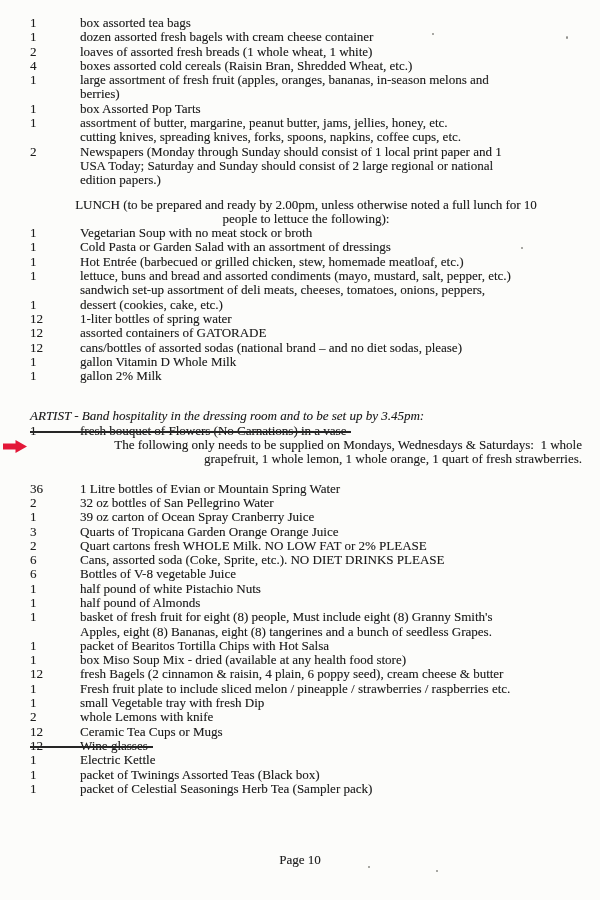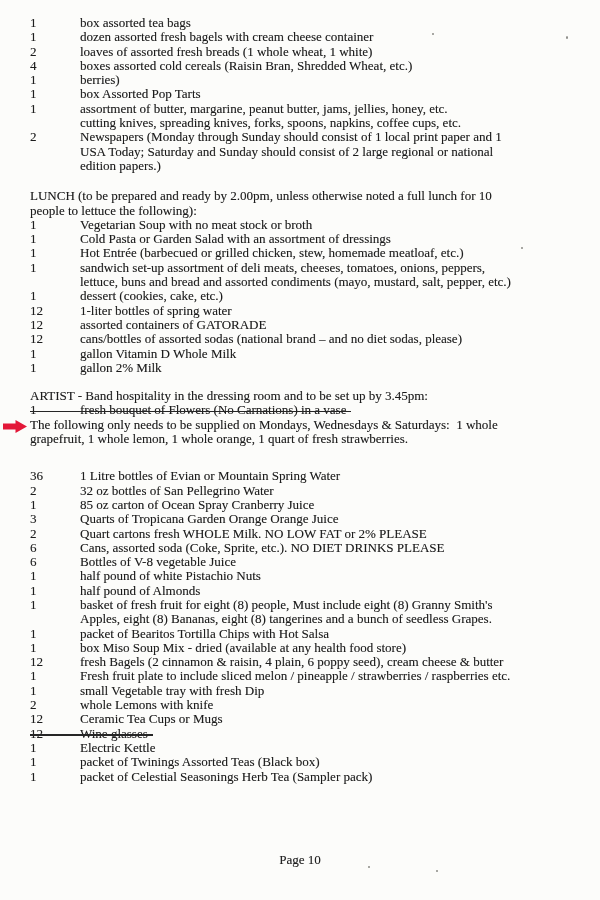--- a/index.html
+++ b/index.html
@@ -32,24 +32,24 @@
   .row.struck .tline{display:inline-block;position:relative;}
   .row.struck .tline::before{
     content:"";
     position:absolute;
     left:-50px;right:-5px;top:7.5px;
     height:1.5px;
     background:#262626;
   }
   
   .para{margin:0;}
-  .gap-lunch{margin-top:16px;}
-  .gap-artist{margin-top:14px;}
-  .gap-artist-list{margin-top:23px;}
-  .note{position:relative;}
+  .gap-lunch{margin-top:10px;text-align:center;}
+  .gap-artist{margin-top:26px;font-style:italic;}
+  .gap-artist-list{margin-top:15px;}
+  .note{position:relative;text-align:right;}
   
   .arrow{
     position:absolute;
     left:-27px;top:2px;
     width:24px;height:13px;
     text-shadow:none;
   }
   .footer{
     position:absolute;
     top:853px;left:0;
@@ -91,20 +91,21 @@
         </div>
         <div class="row">
           <span class="qty">4</span>
           <div class="itemtext">
             <span class="tline">boxes assorted cold cereals (Raisin Bran, Shredded Wheat, etc.)</span>
           </div>
         </div>
         <div class="row">
           <span class="qty">1</span>
           <div class="itemtext">
+            <span class="tline">large assortment of fresh fruit (apples, oranges, bananas, in-season melons and</span>
             <span class="tline">berries)</span>
           </div>
         </div>
         <div class="row">
           <span class="qty">1</span>
           <div class="itemtext">
             <span class="tline">box Assorted Pop Tarts</span>
           </div>
         </div>
         <div class="row">
@@ -143,22 +144,22 @@
         </div>
         <div class="row">
           <span class="qty">1</span>
           <div class="itemtext">
             <span class="tline">Hot Entrée (barbecued or grilled chicken, stew, homemade meatloaf, etc.)</span>
           </div>
         </div>
         <div class="row">
           <span class="qty">1</span>
           <div class="itemtext">
+            <span class="tline">lettuce, buns and bread and assorted condiments (mayo, mustard, salt, pepper, etc.)</span>
             <span class="tline">sandwich set-up assortment of deli meats, cheeses, tomatoes, onions, peppers,</span>
-            <span class="tline">lettuce, buns and bread and assorted condiments (mayo, mustard, salt, pepper, etc.)</span>
           </div>
         </div>
         <div class="row">
           <span class="qty">1</span>
           <div class="itemtext">
             <span class="tline">dessert (cookies, cake, etc.)</span>
           </div>
         </div>
         <div class="row">
           <span class="qty">12</span>
@@ -220,21 +221,21 @@
         </div>
         <div class="row">
           <span class="qty">2</span>
           <div class="itemtext">
             <span class="tline">32 oz bottles of San Pellegrino Water</span>
           </div>
         </div>
         <div class="row">
           <span class="qty">1</span>
           <div class="itemtext">
-            <span class="tline">85 oz carton of Ocean Spray Cranberry Juice</span>
+            <span class="tline">39 oz carton of Ocean Spray Cranberry Juice</span>
           </div>
         </div>
         <div class="row">
           <span class="qty">3</span>
           <div class="itemtext">
             <span class="tline">Quarts of Tropicana Garden Orange Orange Juice</span>
           </div>
         </div>
         <div class="row">
           <span class="qty">2</span>

